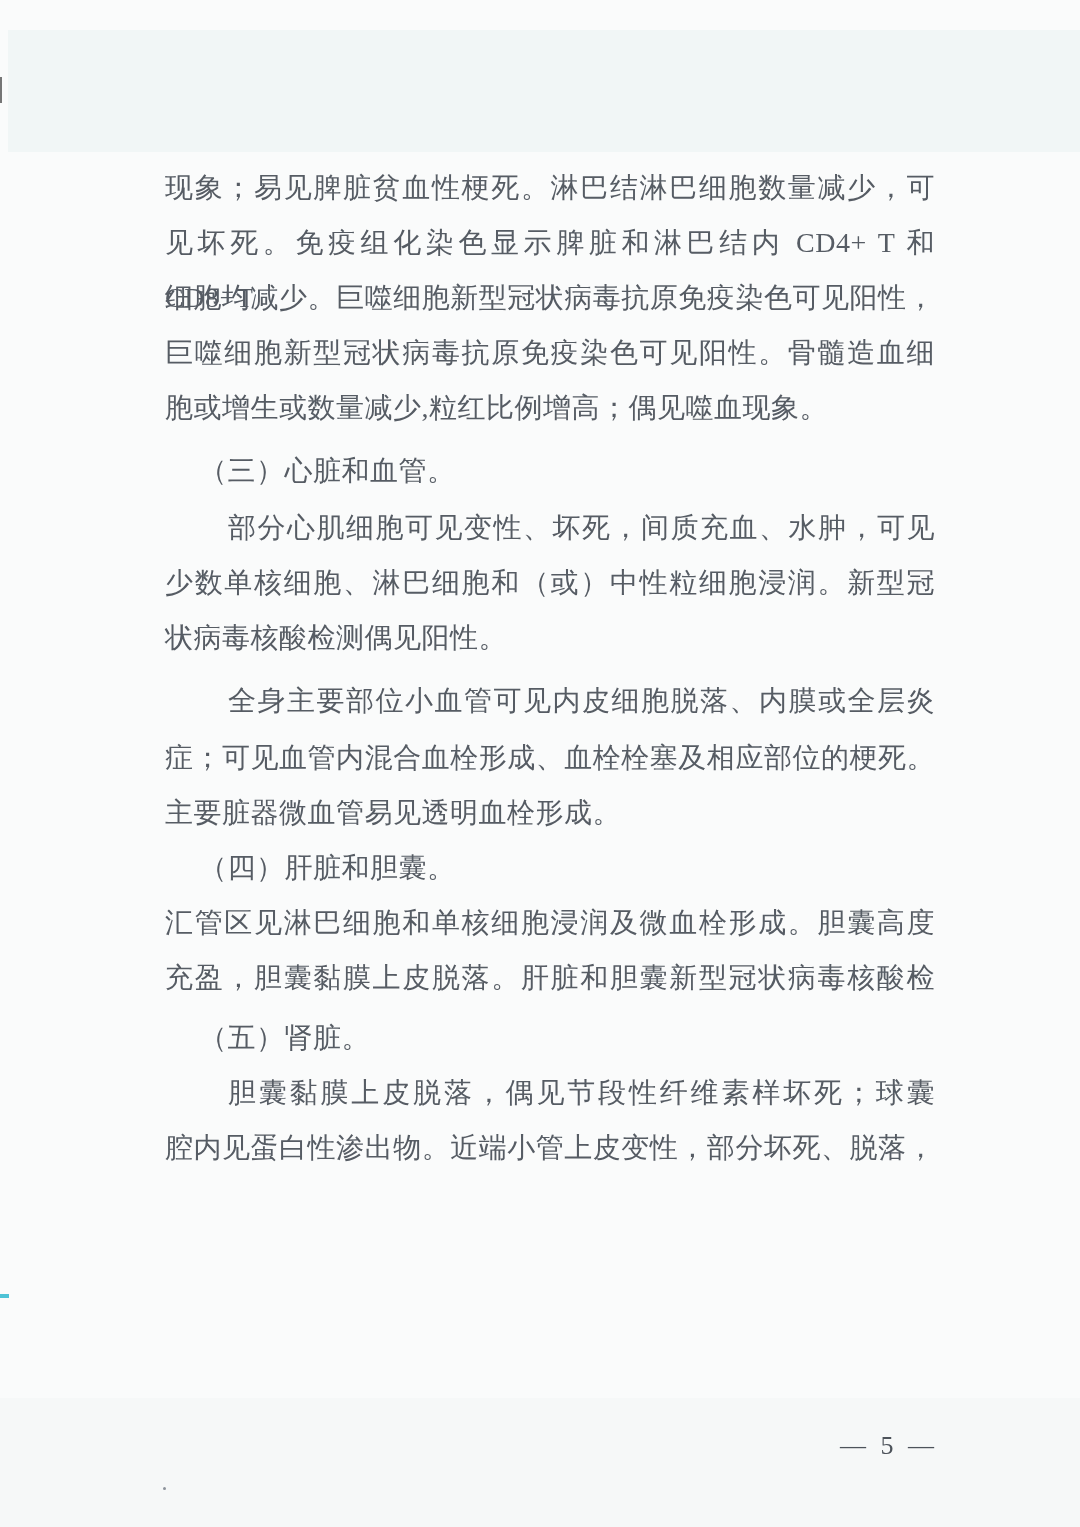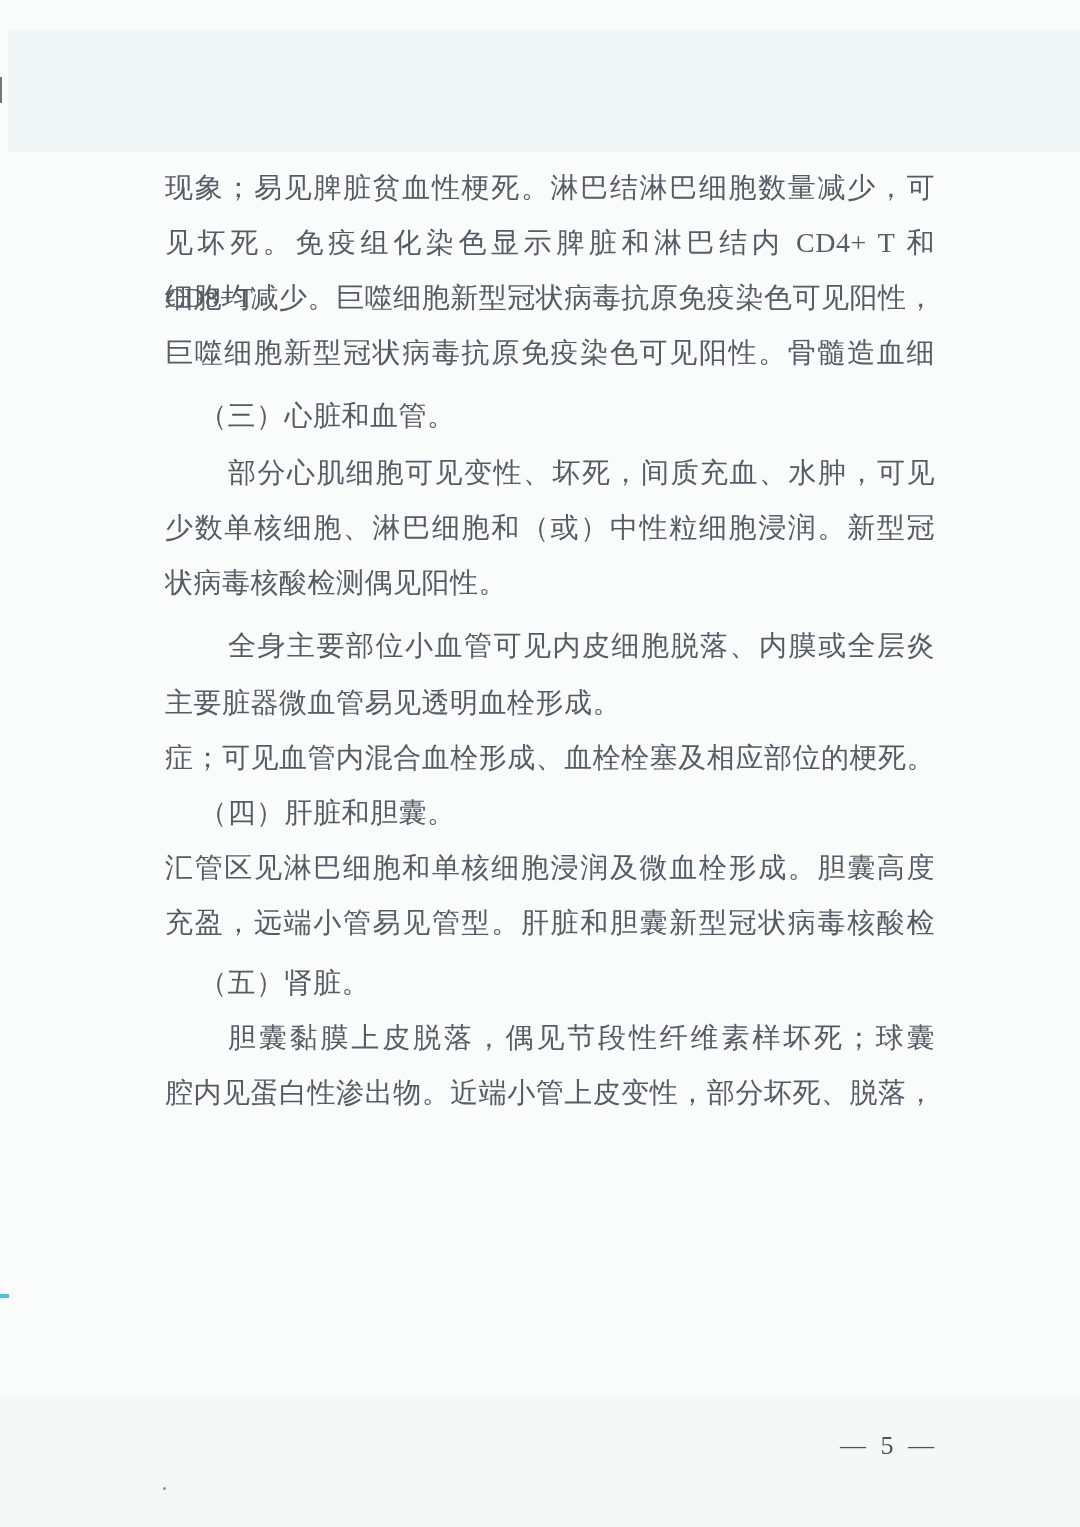--- a/index.html
+++ b/index.html
@@ -43,30 +43,31 @@
   <div class="band-bottom"></div>
   <div class="edge-mark"></div>
   <div class="cyan-tick"></div>
   <div class="speck"></div>
 
   <main class="textblock">
     <div class="line jst">现象；易见脾脏贫血性梗死。淋巴结淋巴细胞数量减少，可</div>
     <div class="line jst">见坏死。免疫组化染色显示脾脏和淋巴结内 CD4+ T 和 CD8+T</div>
     <div class="line jst">细胞均减少。巨噬细胞新型冠状病毒抗原免疫染色可见阳性，</div>
     <div class="line jst">巨噬细胞新型冠状病毒抗原免疫染色可见阳性。骨髓造血细</div>
+    <div class="line">胞或增生或数量减少,粒红比例增高；偶见噬血现象。</div>
     <div class="line hd mt10">（三）心脏和血管。</div>
     <div class="line ind jst">部分心肌细胞可见变性、坏死，间质充血、水肿，可见</div>
     <div class="line jst">少数单核细胞、淋巴细胞和（或）中性粒细胞浸润。新型冠</div>
     <div class="line">状病毒核酸检测偶见阳性。</div>
     <div class="line ind jst mt10">全身主要部位小血管可见内皮细胞脱落、内膜或全层炎</div>
+    <div class="line jst">症；可见血管内混合血栓形成、血栓栓塞及相应部位的梗死。</div>
     <div class="line">主要脏器微血管易见透明血栓形成。</div>
-    <div class="line jst">症；可见血管内混合血栓形成、血栓栓塞及相应部位的梗死。</div>
     <div class="line hd">（四）肝脏和胆囊。</div>
     <div class="line jst">汇管区见淋巴细胞和单核细胞浸润及微血栓形成。胆囊高度</div>
-    <div class="line jst">充盈，远端小管易见管型。肝脏和胆囊新型冠状病毒核酸检</div>
+    <div class="line jst">充盈，胆囊黏膜上皮脱落。肝脏和胆囊新型冠状病毒核酸检</div>
     <div class="line hd mt5">（五）肾脏。</div>
     <div class="line ind jst">胆囊黏膜上皮脱落，偶见节段性纤维素样坏死；球囊</div>
     <div class="line jst">腔内见蛋白性渗出物。近端小管上皮变性，部分坏死、脱落，</div>
   </main>
 
   <div class="pagenum">— 5 —</div>
 
 </div>
 
 </body></html>

